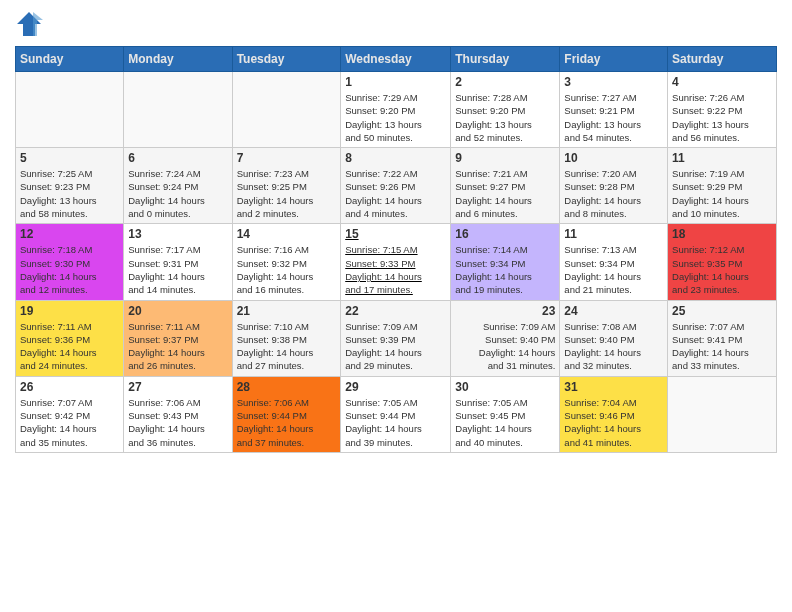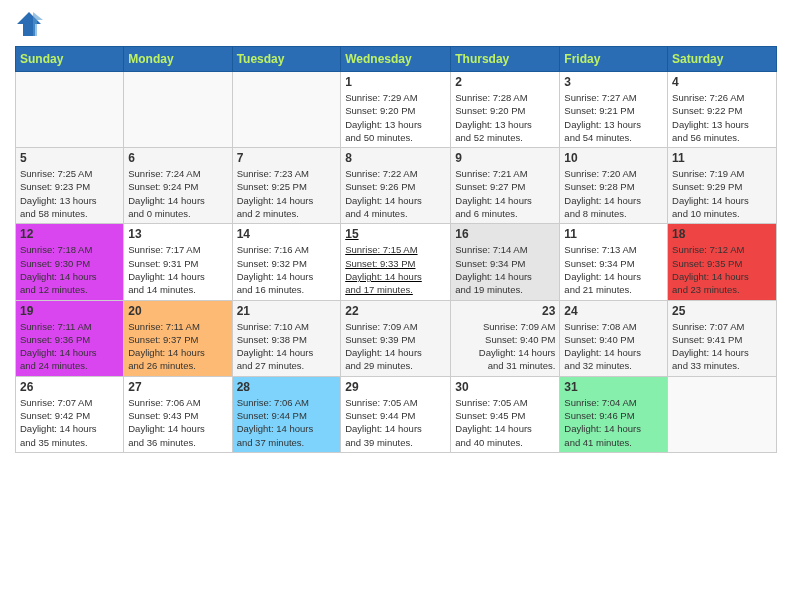--- a/index.html
+++ b/index.html
@@ -59,21 +59,21 @@
       font-size: 14px;
       color: #333;
     }
     .calendar {
       width: 100%;
       border-collapse: collapse;
       border: 1px solid #ccc;
     }
     .calendar th {
       background: #2a6db5;
-      color: #bef264;
+      color: #e5e5e5;
       font-size: 12px;
       font-weight: bold;
       padding: 5px 4px;
       text-align: left;
       border: 1px solid #1a5a9a;
     }
     .calendar td {
       border: 1px solid #ccc;
       vertical-align: top;
       padding: 3px 4px;
@@ -193,35 +193,35 @@
             <div class="day-info">Sunrise: 7:17 AM<br>Sunset: 9:31 PM<br>Daylight: 14 hours<br>and 14 minutes.</div>
           </td>
           <td style="background: rgb(255, 255, 255);">
             <div class="day-num">14</div>
             <div class="day-info">Sunrise: 7:16 AM<br>Sunset: 9:32 PM<br>Daylight: 14 hours<br>and 16 minutes.</div>
           </td>
           <td style="background: rgb(255, 255, 255); text-decoration: underline;">
             <div class="day-num">15</div>
             <div class="day-info">Sunrise: 7:15 AM<br>Sunset: 9:33 PM<br>Daylight: 14 hours<br>and 17 minutes.</div>
           </td>
-          <td style="background: #e5e5e5;">
+          <td style="background: #c4b5fd;">
             <div class="day-num">16</div>
             <div class="day-info">Sunrise: 7:14 AM<br>Sunset: 9:34 PM<br>Daylight: 14 hours<br>and 19 minutes.</div>
           </td>
           <td style="background: rgb(255, 255, 255);">
             <div class="day-num">11</div>
             <div class="day-info">Sunrise: 7:13 AM<br>Sunset: 9:34 PM<br>Daylight: 14 hours<br>and 21 minutes.</div>
           </td>
           <td style="background: #ef4444;">
             <div class="day-num">18</div>
             <div class="day-info">Sunrise: 7:12 AM<br>Sunset: 9:35 PM<br>Daylight: 14 hours<br>and 23 minutes.</div>
           </td>
         </tr>
         <tr>
-          <td style="background: #d946ef;">
+          <td style="background: #fde047;">
             <div class="day-num">19</div>
             <div class="day-info">Sunrise: 7:11 AM<br>Sunset: 9:36 PM<br>Daylight: 14 hours<br>and 24 minutes.</div>
           </td>
           <td style="background: #fdba74;">
             <div class="day-num">20</div>
             <div class="day-info">Sunrise: 7:11 AM<br>Sunset: 9:37 PM<br>Daylight: 14 hours<br>and 26 minutes.</div>
           </td>
           <td style="background: rgb(245, 245, 245); margin-top: 36px;">
             <div class="day-num">21</div>
             <div class="day-info">Sunrise: 7:10 AM<br>Sunset: 9:38 PM<br>Daylight: 14 hours<br>and 27 minutes.</div>
@@ -245,33 +245,33 @@
         </tr>
         <tr>
           <td style="background: rgb(255, 255, 255);">
             <div class="day-num">26</div>
             <div class="day-info">Sunrise: 7:07 AM<br>Sunset: 9:42 PM<br>Daylight: 14 hours<br>and 35 minutes.</div>
           </td>
           <td style="background: rgb(255, 255, 255);">
             <div class="day-num">27</div>
             <div class="day-info">Sunrise: 7:06 AM<br>Sunset: 9:43 PM<br>Daylight: 14 hours<br>and 36 minutes.</div>
           </td>
-          <td style="background: #7dd3fc;">
+          <td style="background: #f97316;">
             <div class="day-num">28</div>
             <div class="day-info">Sunrise: 7:06 AM<br>Sunset: 9:44 PM<br>Daylight: 14 hours<br>and 37 minutes.</div>
           </td>
           <td style="background: rgb(255, 255, 255);">
             <div class="day-num">29</div>
             <div class="day-info">Sunrise: 7:05 AM<br>Sunset: 9:44 PM<br>Daylight: 14 hours<br>and 39 minutes.</div>
           </td>
           <td style="background: rgb(255, 255, 255);">
             <div class="day-num">30</div>
             <div class="day-info">Sunrise: 7:05 AM<br>Sunset: 9:45 PM<br>Daylight: 14 hours<br>and 40 minutes.</div>
           </td>
-          <td style="background: #86efac; margin-left: 28px;">
+          <td style="background: #fde047; margin-left: 28px;">
             <div class="day-num">31</div>
             <div class="day-info">Sunrise: 7:04 AM<br>Sunset: 9:46 PM<br>Daylight: 14 hours<br>and 41 minutes.</div>
           </td>
           <td class="empty-cell" style="background: rgb(249, 249, 249);"></td>
         </tr>
       </tbody>
   </table>
 </div>
 
 </body></html>

